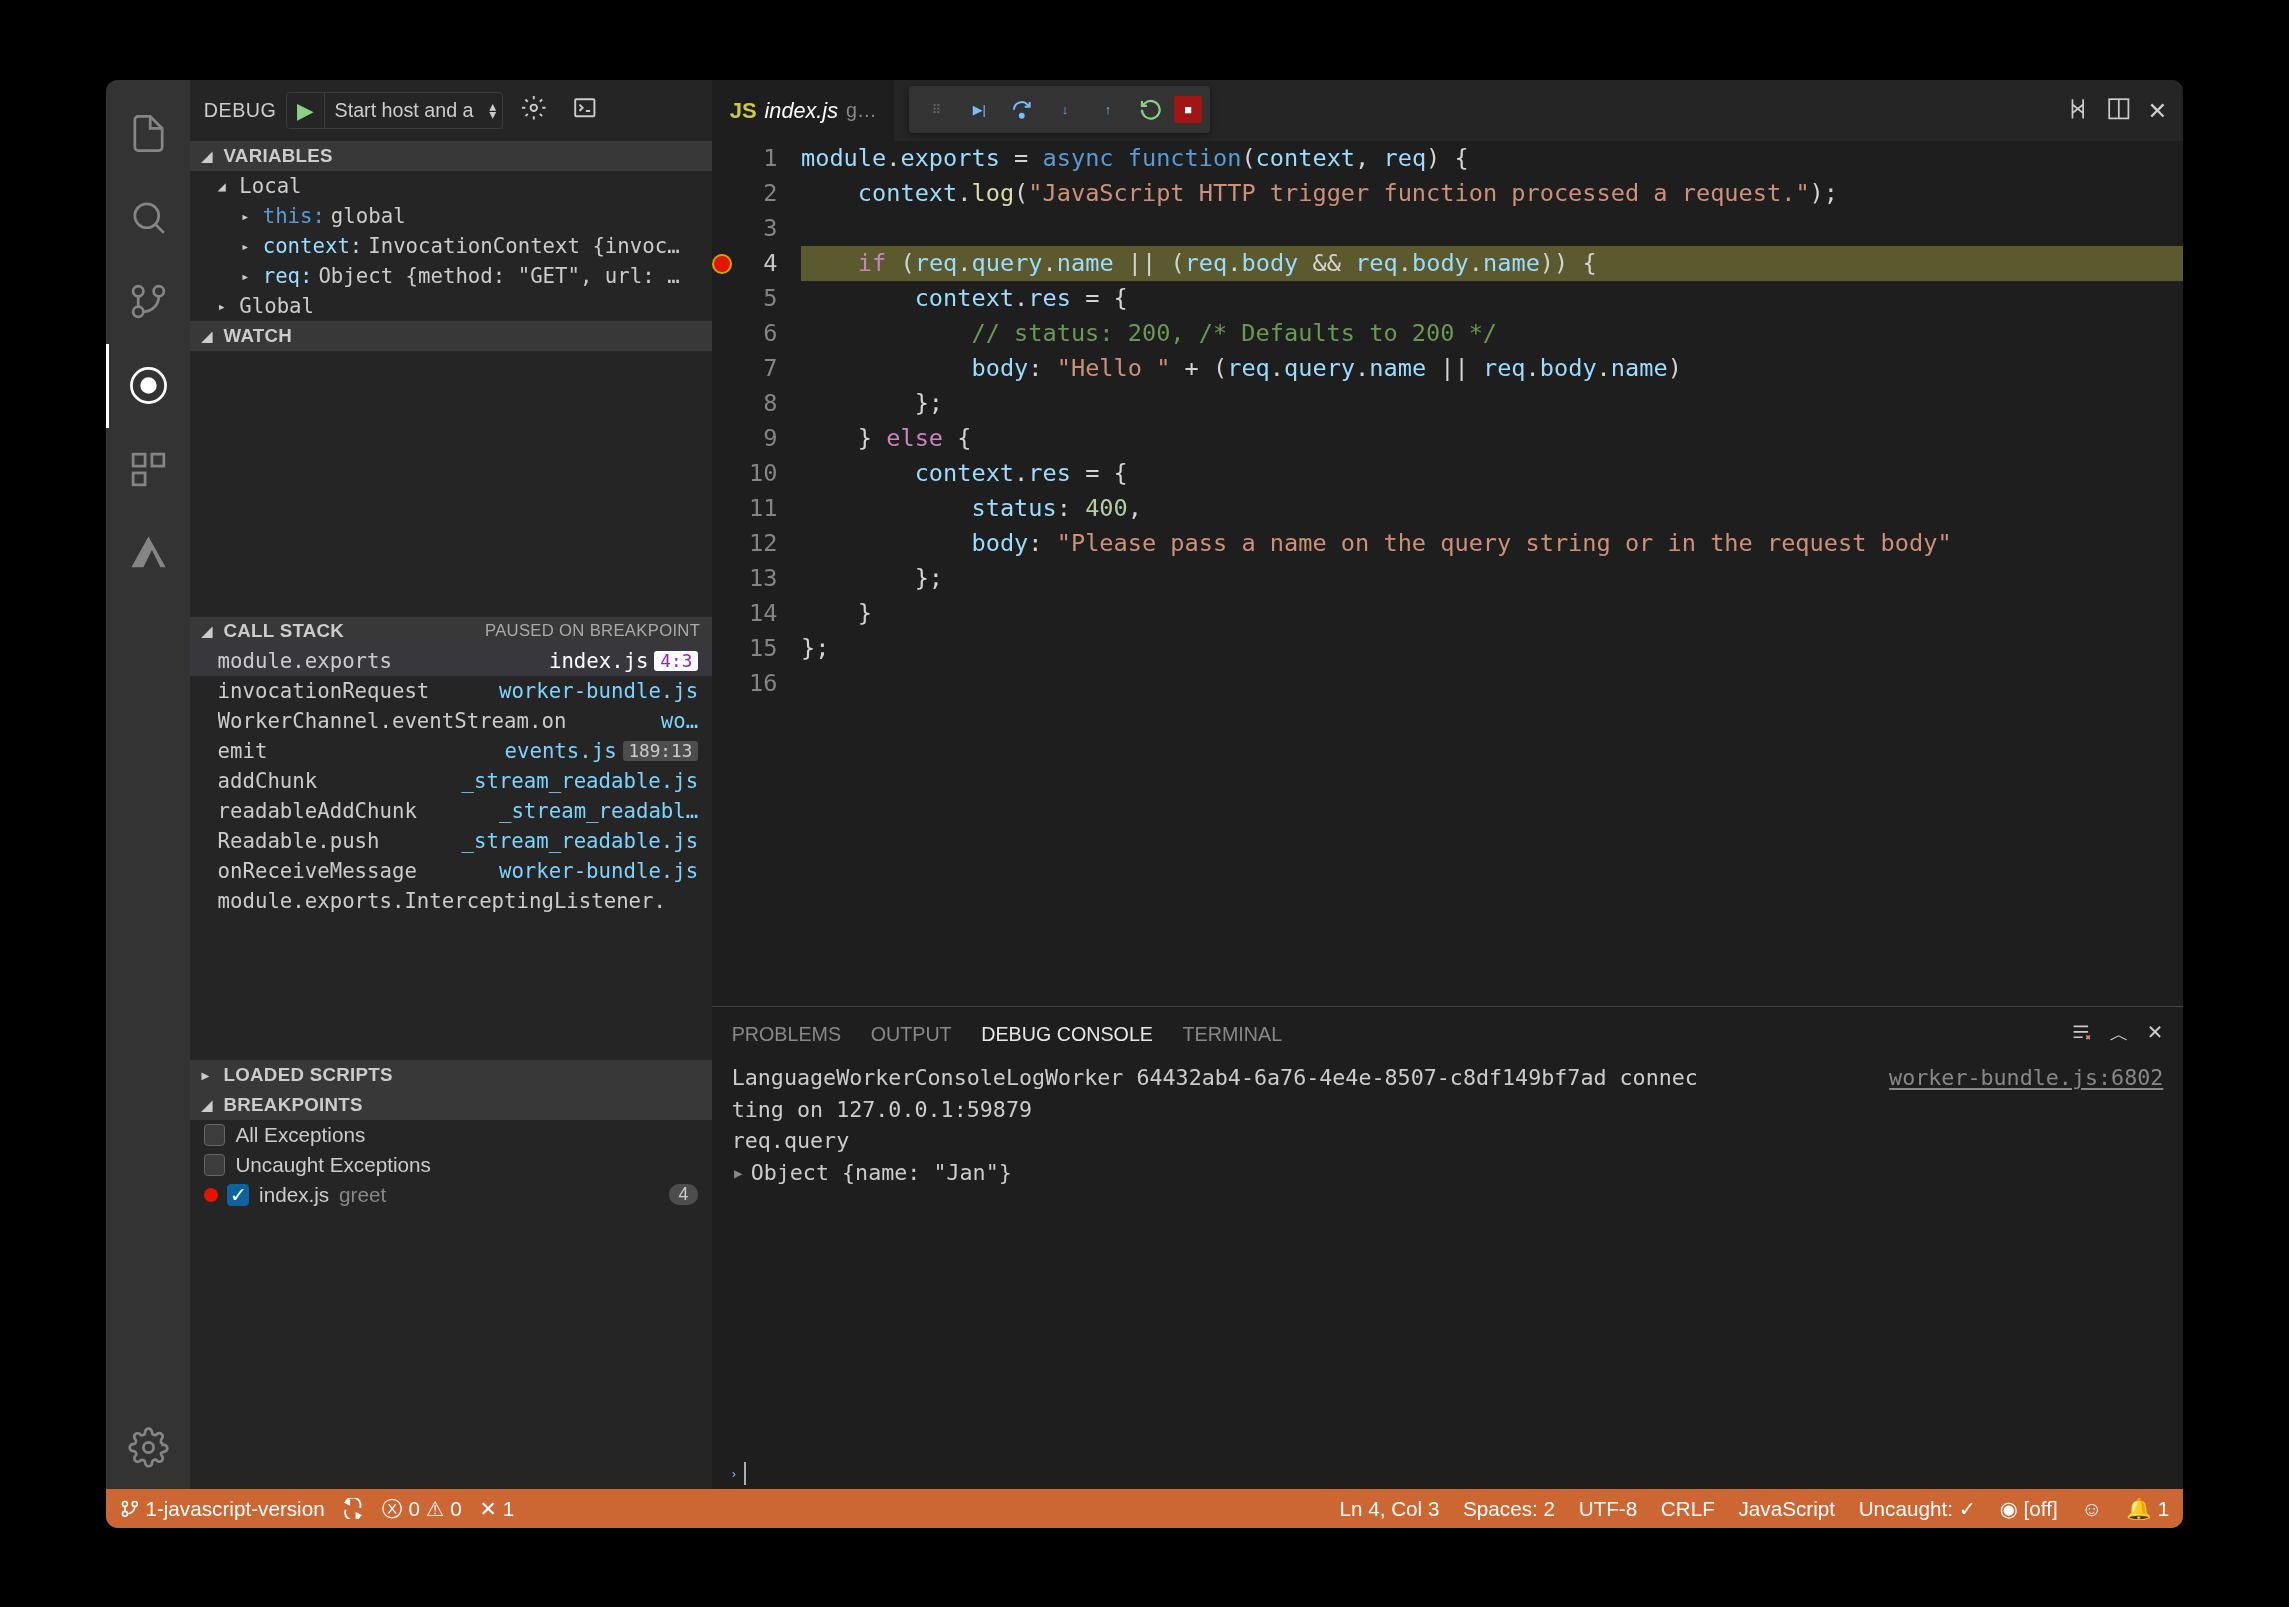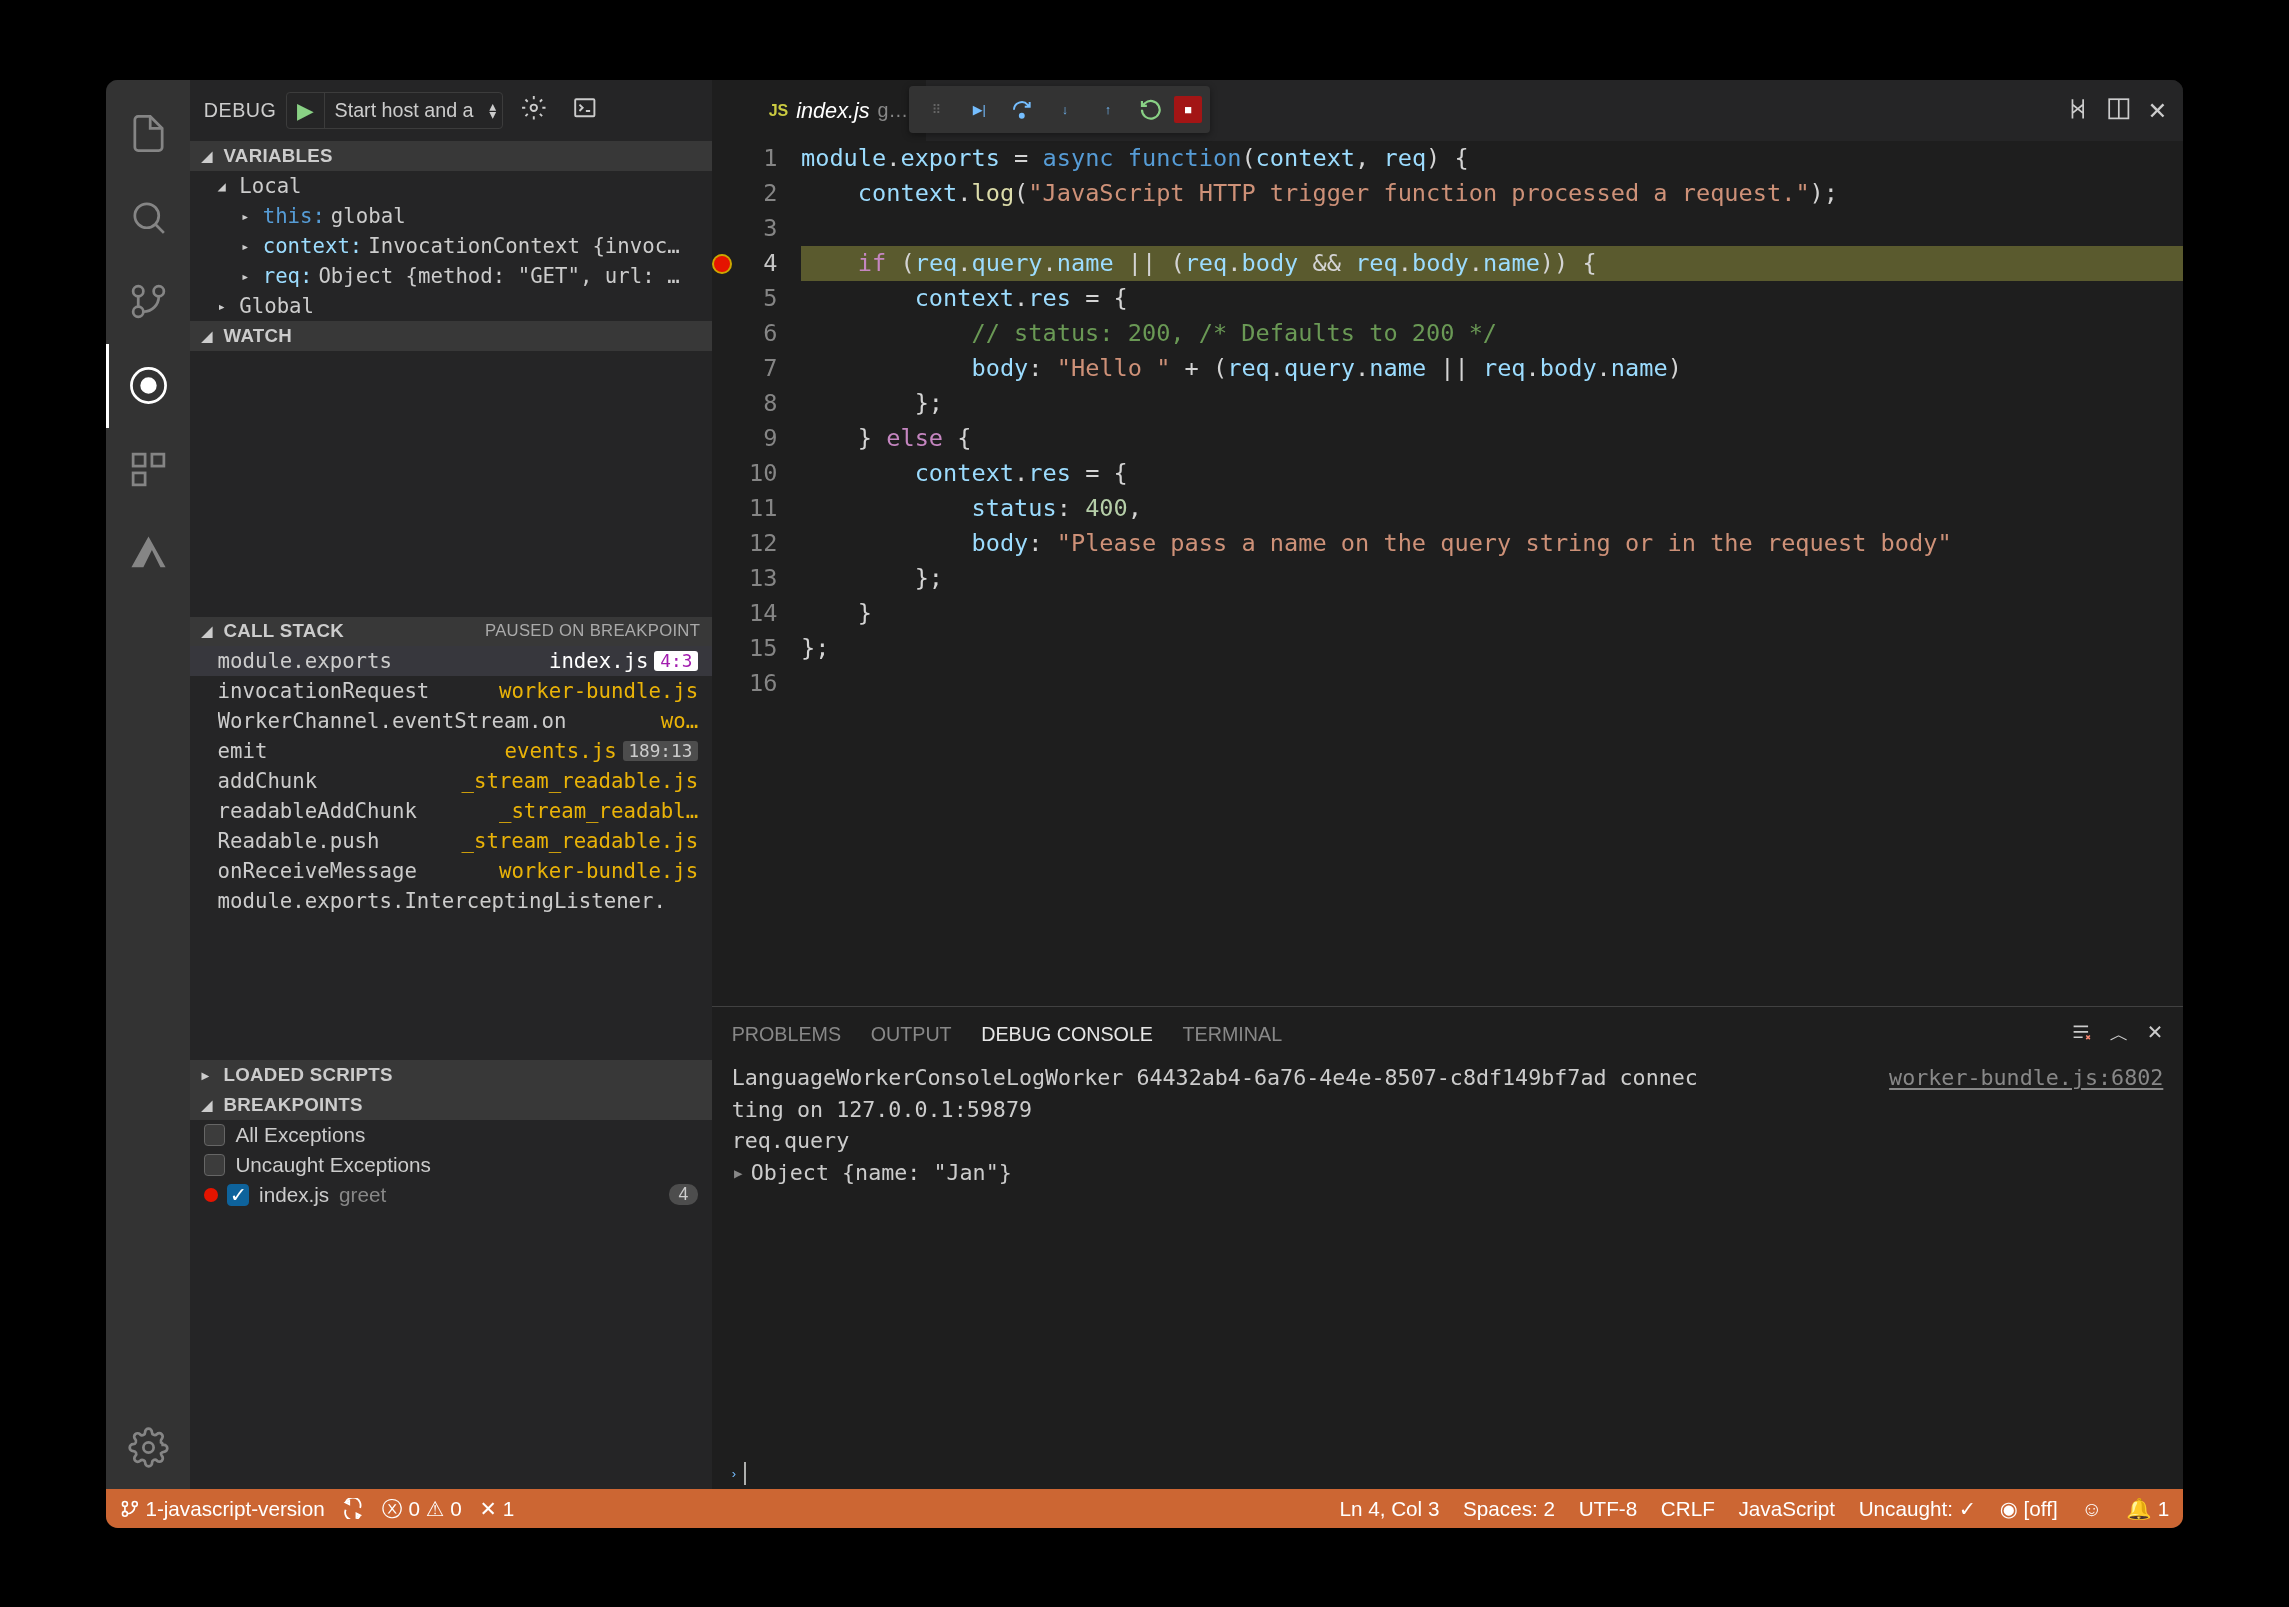--- a/index.html
+++ b/index.html
@@ -104,36 +104,36 @@
 .var-val { color: #ccc; }
 .callstack-row {
   padding: 3px 13.8px 3px 27.6px;
   display: flex; align-items: center;
   font-family: 'SF Mono', Menlo, Consolas, monospace;
   font-size: 20.7px;
   white-space: nowrap;
 }
 .callstack-row.active { background: #37373d; }
 .cs-fn { flex:1; overflow:hidden; text-overflow:ellipsis; color:#ccc; }
-.cs-file { color: #eab308; margin-left: 7.9px; }
+.cs-file { color: #7dd3fc; margin-left: 7.9px; }
 .callstack-row.active .cs-file { color: #fff; }
 .cs-loc { background: #4d4d4d; color: #ccc; border-radius: 3px; padding: 0 5.9px; font-size: 17.7px; margin-left: 5.9px; }
 .callstack-row.active .cs-loc { background: #fff; color: #a21caf; }
 .section-header-right { margin-left: auto; font-weight: 400; font-size: 16.7px; color: #aaa; }
 .bp-row { padding: 3px 13.8px; display: flex; align-items: center; gap: 9.9px; font-size: 20.7px; }
 .checkbox { width: 21.7px; height: 21.7px; border-radius: 3.9px; border: 1px solid #666; background: #3c3c3c; display:flex; align-items:center; justify-content:center;}
 .checkbox.checked { background: #0e639c; border-color: #0e639c; color: #fff; }
 .bp-dot { width: 13.8px; height: 13.8px; border-radius: 50%; background: #e51400; }
 .bp-count { margin-left: auto; background: #4d4d4d; border-radius: 9.9px; padding: 0 9.9px; font-size: 17.7px; }
 .editor-area { flex: 1; display: flex; flex-direction: column; min-height: 0; background: #1e1e1e;}
 .editor-tabs {
   height: 61px; background: #252526; display: flex; align-items: stretch;
 }
 .tab { display: flex; align-items: center; padding: 0 17.7px; gap: 7.9px; background: #1e1e1e; color: #fff; font-size: 21.7px; font-style: italic; border-right: 1px solid #252526;}
-.tab-icon { color: #cbcb41; font-style: normal; font-weight: bold; font-size: 16px; margin-left: 39px; }
+.tab-icon { color: #cbcb41; font-style: normal; font-weight: bold; font-size: 22px; }
 .tab-suffix { color: #888; font-style: normal; font-size: 19.7px;}
 .debug-toolbar {
   position: absolute;
   display: flex; align-items: center;
   background: #333; border-radius: 3.9px;
   box-shadow: 0 2px 7.9px rgba(0,0,0,0.4);
   height: 47px;
   gap: 3.9px;
   padding: 0 7.9px;
 }

